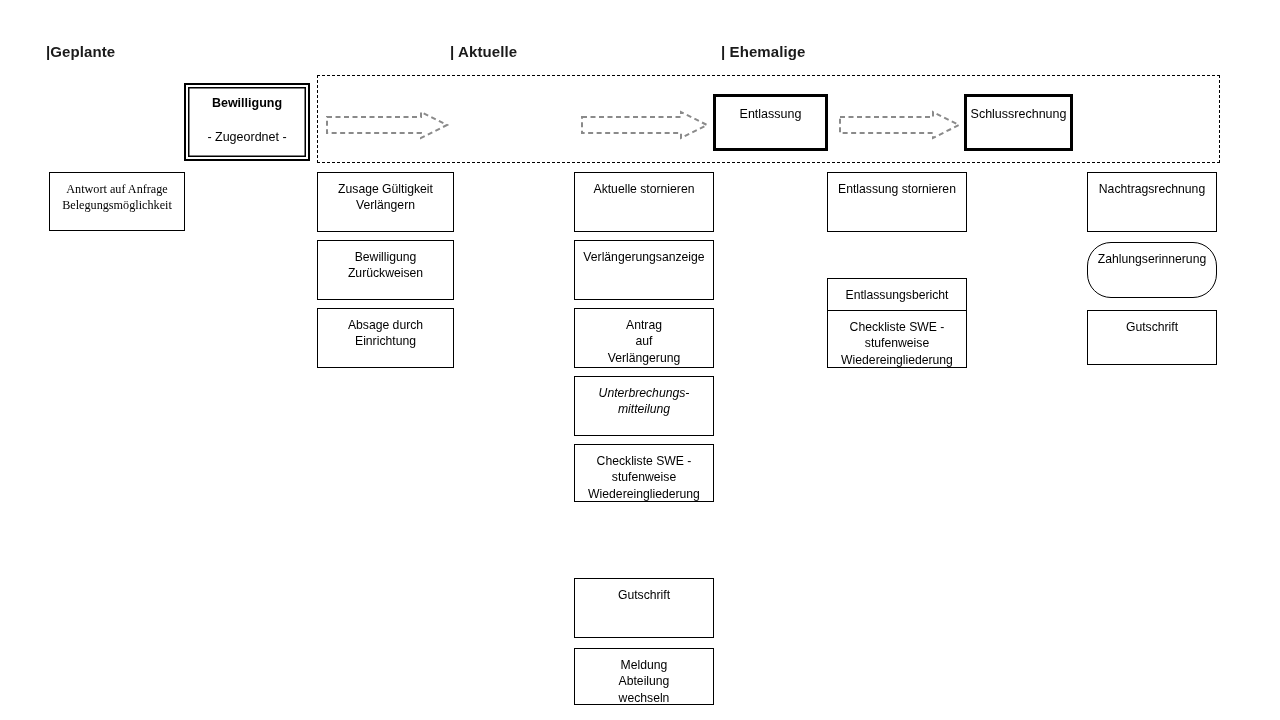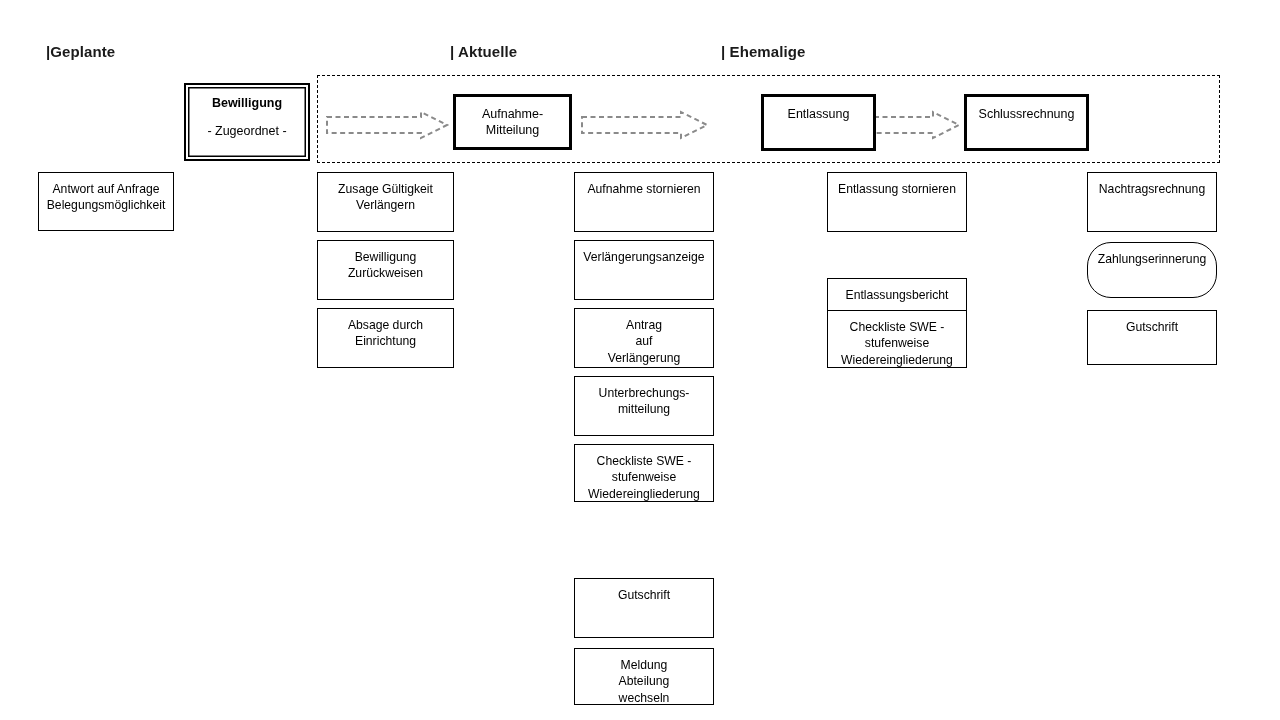--- a/index.html
+++ b/index.html
@@ -66,21 +66,21 @@
     padding-top: 10px;
     text-align: center;
   }
   .double-title {
     font-weight: bold;
     font-size: 12.5px;
     display: block;
   }
   .double-sub {
     display: block;
-    margin-top: 12px;
+    margin-top: 18px;
     font-size: 12.5px;
     font-weight: normal;
   }
 
   
   .action-box {
     position: absolute;
     box-sizing: border-box;
     background: #ffffff;
     border: 1px solid #000000;
@@ -128,36 +128,35 @@
     </svg>
   </div>
 
   <div class="status-box double" style="left:184px; top:83px; width:126px; height:78px;">
     <div class="double-inner">
       <span class="double-title">Bewilligung</span>
       <span class="double-sub">- Zugeordnet -</span>
     </div>
   </div>
 
-  <div class="status-box" style="left:453px; top:94px; width:119px; height:56px;">Aufnahme-<br>Mitteilung</div>
 
-  <div class="status-box" style="left:713px; top:94px; width:115px; height:57px;margin-left:48px;">Entlassung</div>
+  <div class="status-box" style="left:713px; top:94px; width:115px; height:57px;">Entlassung</div>
 
-  <div class="status-box" style="left:964px; top:94px; width:125px; height:57px;">Schlussrechnung</div>
+  <div class="status-box" style="left:964px; top:94px; width:109px; height:57px;">Schlussrechnung</div>
 
-  <div class="action-box" style="left:38px; top:172px; width:136px; height:59px;">Antwort auf Anfrage<br>Belegungsmöglichkeit</div>
+  <div class="action-box" style="left:49px; top:172px; width:136px; height:59px;font-family:Liberation Serif, serif;">Antwort auf Anfrage<br>Belegungsmöglichkeit</div>
 
   <div class="action-box" style="left:317px; top:172px; width:137px; height:60px;">Zusage Gültigkeit<br>Verlängern</div>
   <div class="action-box" style="left:317px; top:240px; width:137px; height:60px;">Bewilligung<br>Zurückweisen</div>
   <div class="action-box" style="left:317px; top:308px; width:137px; height:60px;">Absage durch<br>Einrichtung</div>
 
-  <div class="action-box" style="left:574px; top:172px; width:140px; height:60px;">Aufnahme stornieren</div>
+  <div class="action-box" style="left:574px; top:172px; width:140px; height:60px;">Aktuelle stornieren</div>
   <div class="action-box" style="left:574px; top:240px; width:140px; height:60px;">Verlängerungsanzeige</div>
   <div class="action-box" style="left:574px; top:308px; width:140px; height:60px;">Antrag<br>auf<br>Verlängerung</div>
-  <div class="action-box" style="left:574px; top:376px; width:140px; height:60px;">Unterbrechungs-<br>mitteilung</div>
+  <div class="action-box" style="left:574px; top:376px; width:140px; height:60px;font-style:italic;">Unterbrechungs-<br>mitteilung</div>
   <div class="action-box" style="left:574px; top:444px; width:140px; height:58px;">Checkliste SWE -<br>stufenweise<br>Wiedereingliederung</div>
   <div class="action-box" style="left:574px; top:578px; width:140px; height:60px;">Gutschrift</div>
   <div class="action-box" style="left:574px; top:648px; width:140px; height:57px;">Meldung<br>Abteilung<br>wechseln</div>
 
   <div class="action-box" style="left:827px; top:172px; width:140px; height:60px;">Entlassung stornieren</div>
   <div class="action-box" style="left:827px; top:242px; width:140px; height:60px;margin-top:36px;">Entlassungsbericht</div>
   <div class="action-box" style="left:827px; top:310px; width:140px; height:58px;">Checkliste SWE -<br>stufenweise<br>Wiedereingliederung</div>
 
   <div class="action-box" style="left:1087px; top:172px; width:130px; height:60px;">Nachtragsrechnung</div>
   <div class="action-box" style="left:1087px; top:242px; width:130px; height:56px;border-radius:24px;">Zahlungserinnerung</div>

